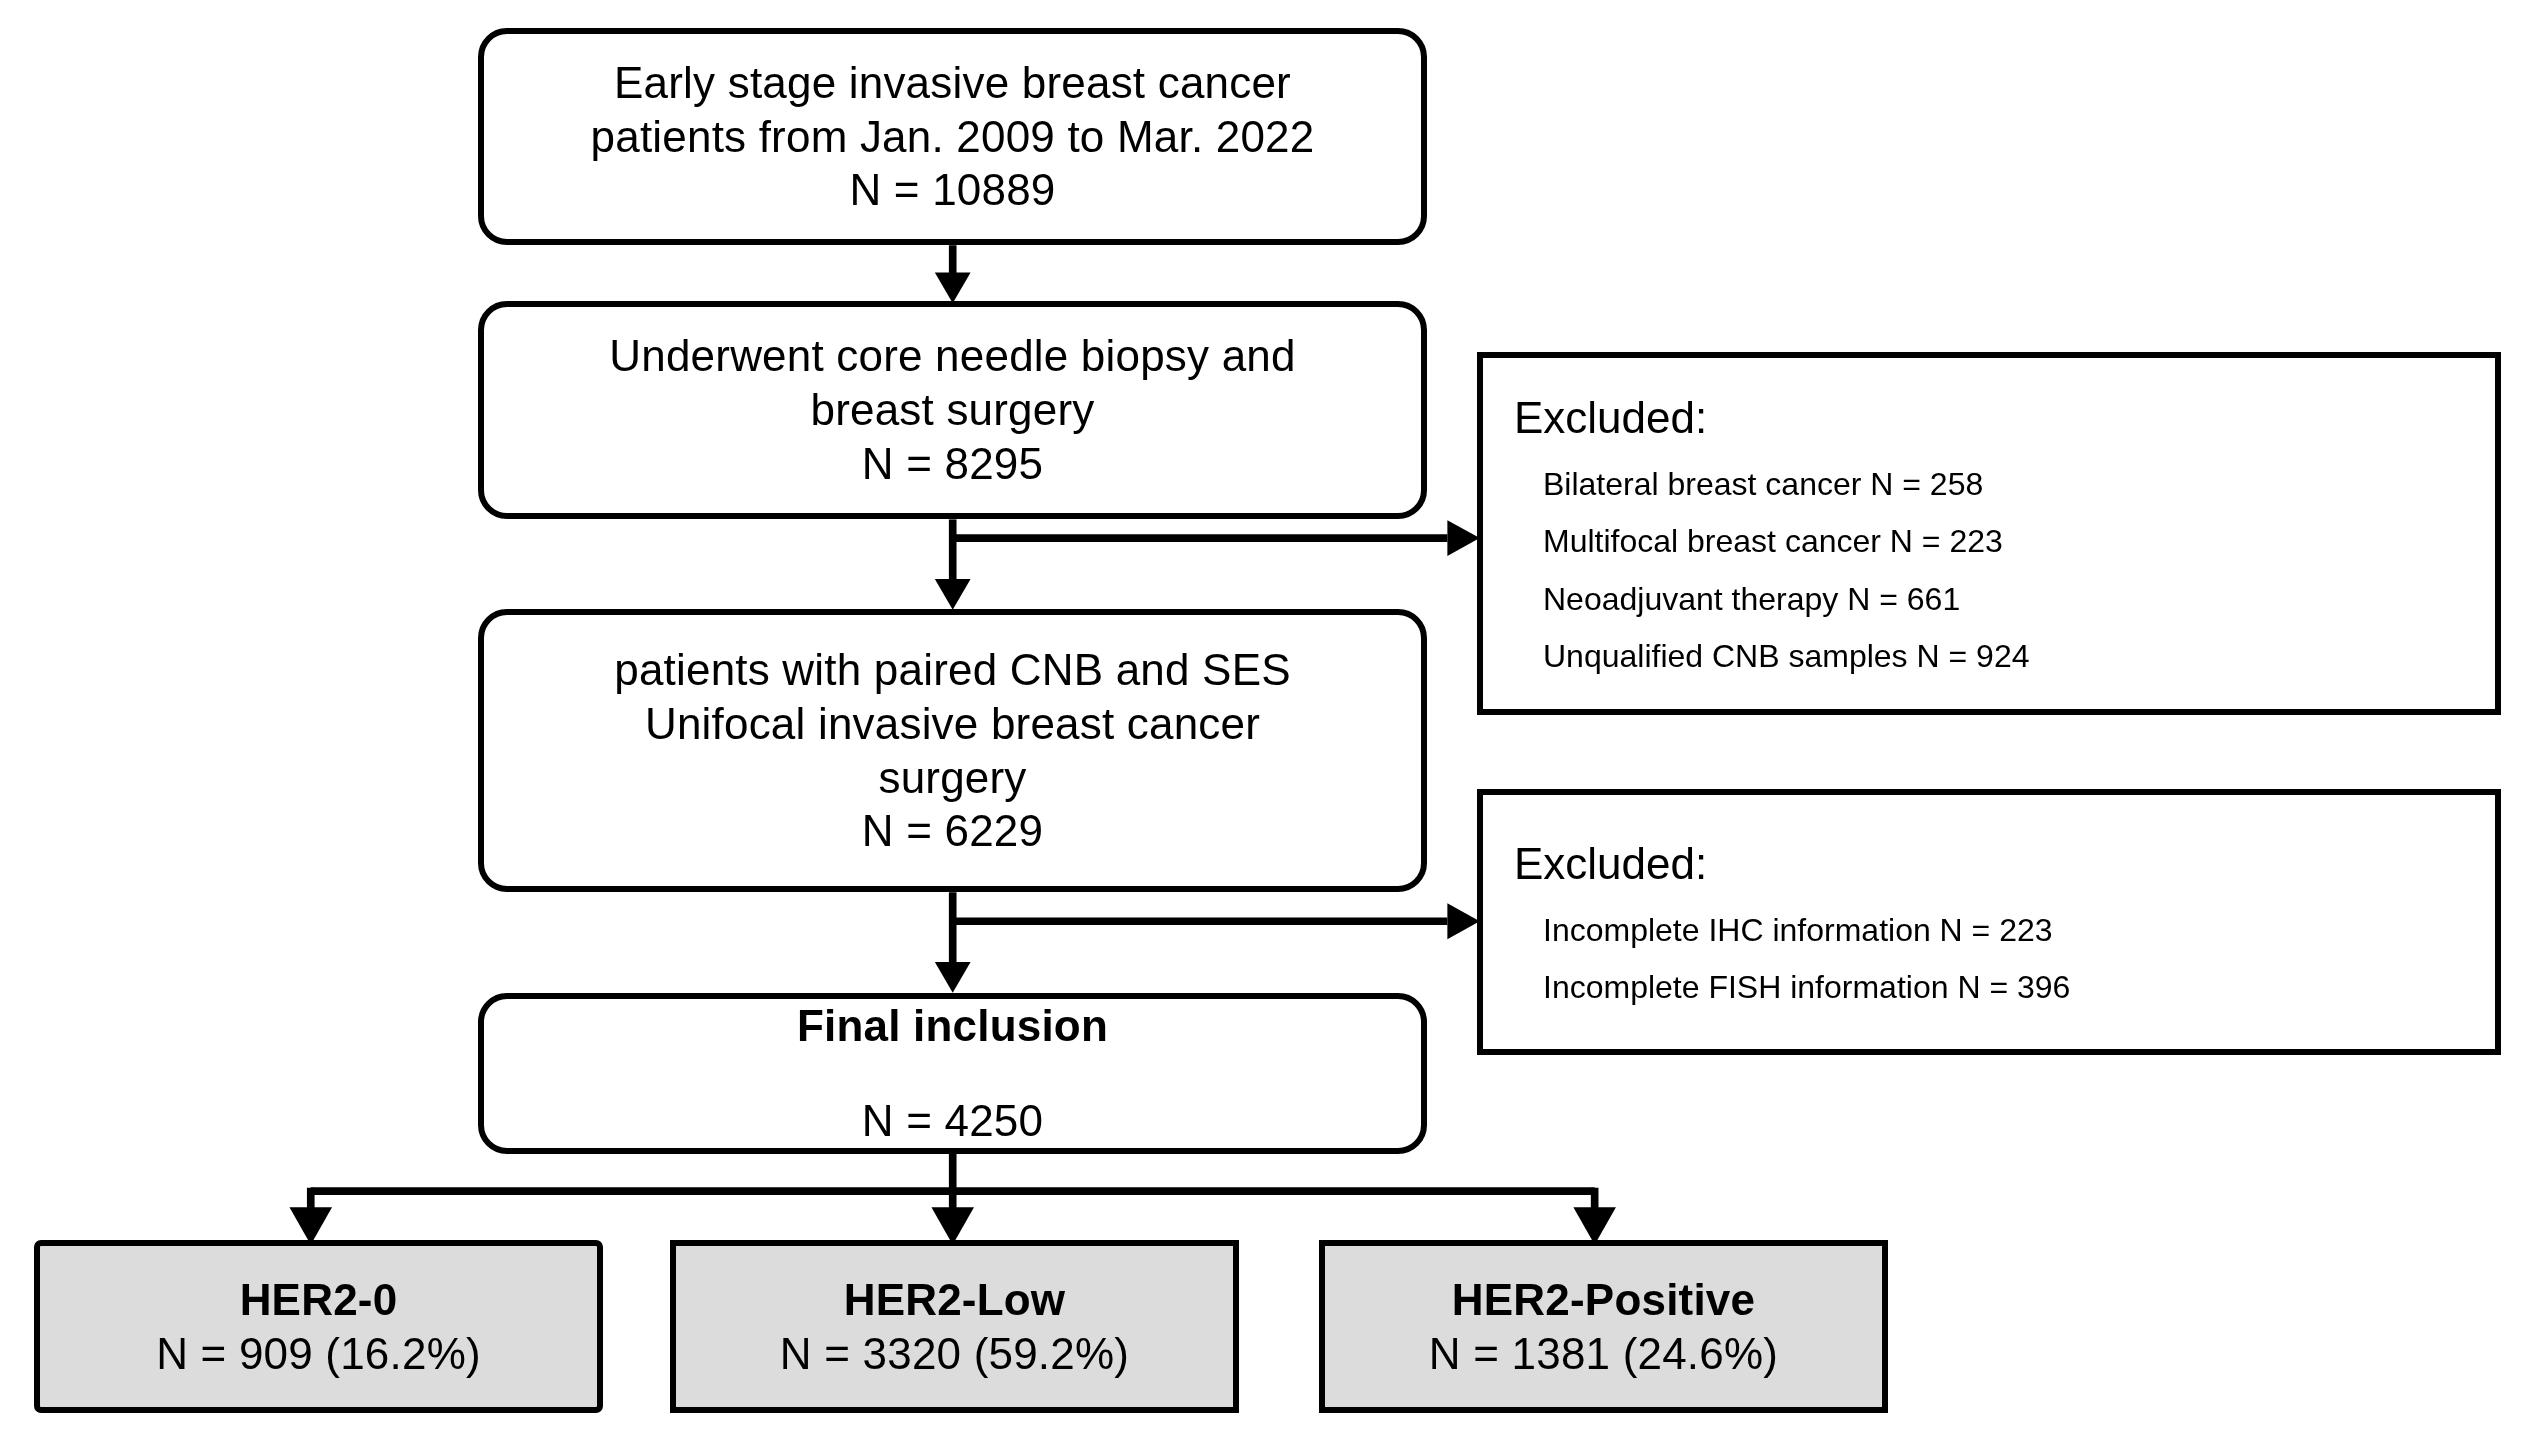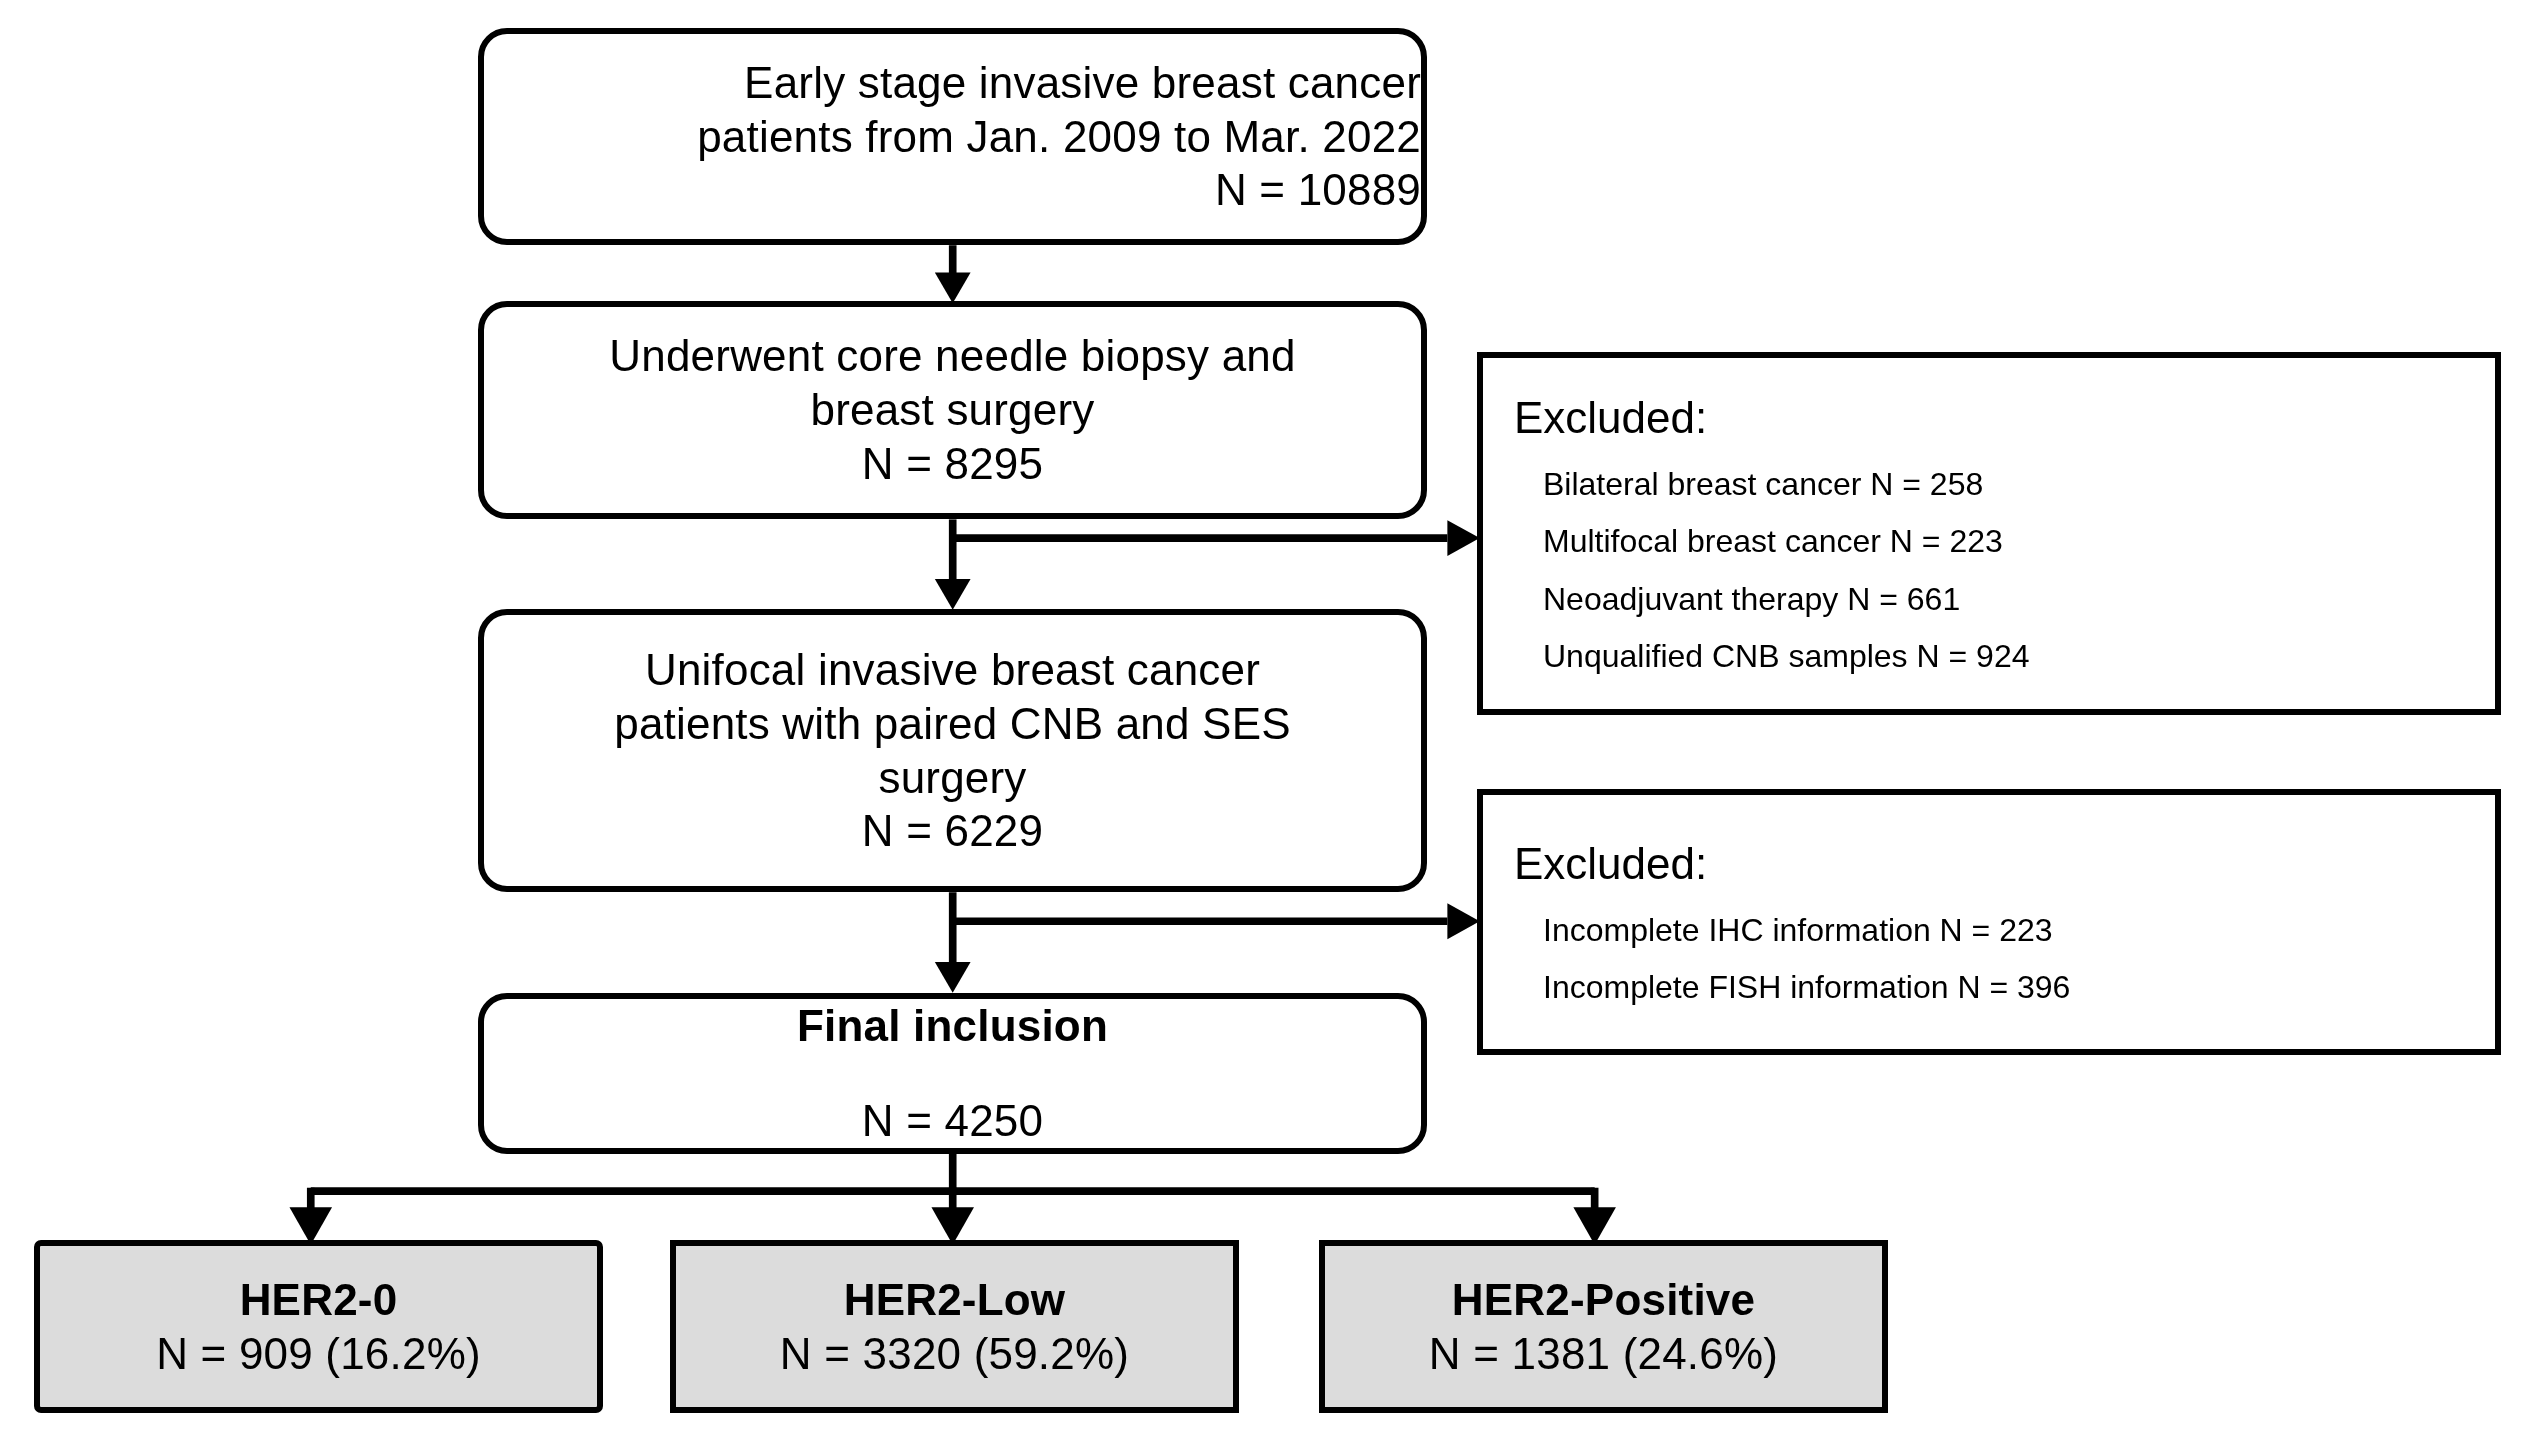--- a/index.html
+++ b/index.html
@@ -114,35 +114,35 @@
       <line x1="365" y1="1399" x2="1873" y2="1399" stroke="#000000" stroke-width="9"></line>
       <line x1="365" y1="1395" x2="365" y2="1420" stroke="#000000" stroke-width="9"></line>
       <line x1="1119" y1="1395" x2="1119" y2="1420" stroke="#000000" stroke-width="9"></line>
       <line x1="1873" y1="1395" x2="1873" y2="1420" stroke="#000000" stroke-width="9"></line>
       <path d="M 365 1462 L 340 1418 L 390 1418 Z" fill="#000000"></path>
       <path d="M 1119 1462 L 1094 1418 L 1144 1418 Z" fill="#000000"></path>
       <path d="M 1873 1462 L 1848 1418 L 1898 1418 Z" fill="#000000"></path>
     </g>
   </svg>
 
-  <div class="node-box node-rounded" style="left:478px; top:28px; width:949px; height:217px;align-items:flex-end;">
+  <div class="node-box node-rounded" style="left:478px; top:28px; width:949px; height:217px;">
     <span class="node-line">Early stage invasive breast cancer</span>
     <span class="node-line">patients from Jan. 2009 to Mar. 2022</span>
     <span class="node-line">N = 10889</span>
   </div>
 
   <div class="node-box node-rounded" style="left:478px; top:301px; width:949px; height:218px;">
     <span class="node-line">Underwent core needle biopsy and</span>
     <span class="node-line">breast surgery</span>
     <span class="node-line">N = 8295</span>
   </div>
 
   <div class="node-box node-rounded" style="left:478px; top:609px; width:949px; height:283px;">
+    <span class="node-line">patients with paired CNB and SES</span>
     <span class="node-line">Unifocal invasive breast cancer</span>
-    <span class="node-line">patients with paired CNB and SES</span>
     <span class="node-line">surgery</span>
     <span class="node-line">N = 6229</span>
   </div>
 
   <div class="node-box node-rounded" style="left:478px; top:993px; width:949px; height:161px;gap:41px;">
     <span class="node-line bold">Final inclusion</span>
     <span class="node-line">N = 4250</span>
   </div>
 
   <div class="node-box node-square exclusion-box" style="left:1477px; top:352px; width:1024px; height:363px;">

